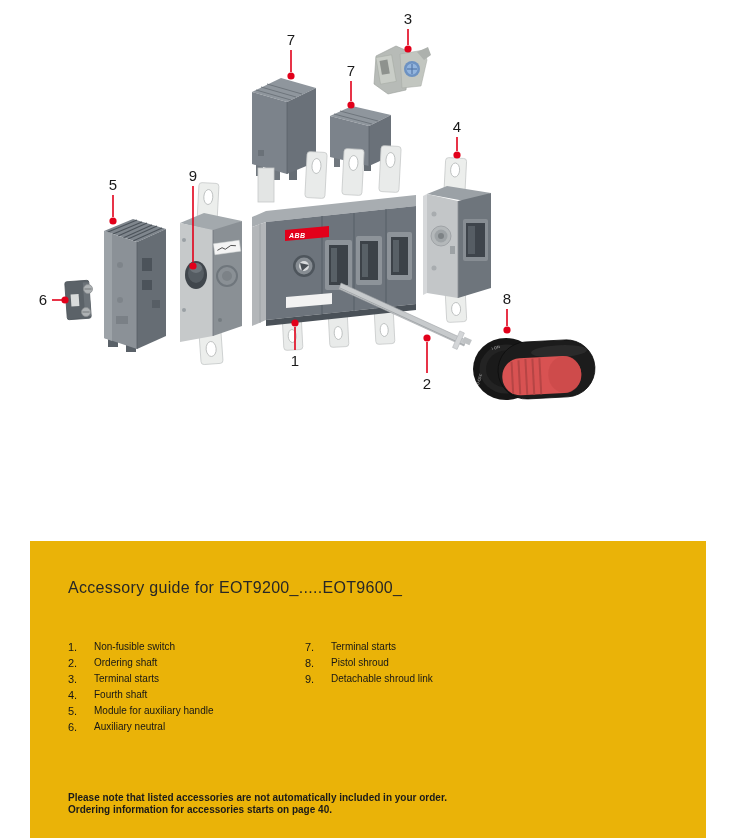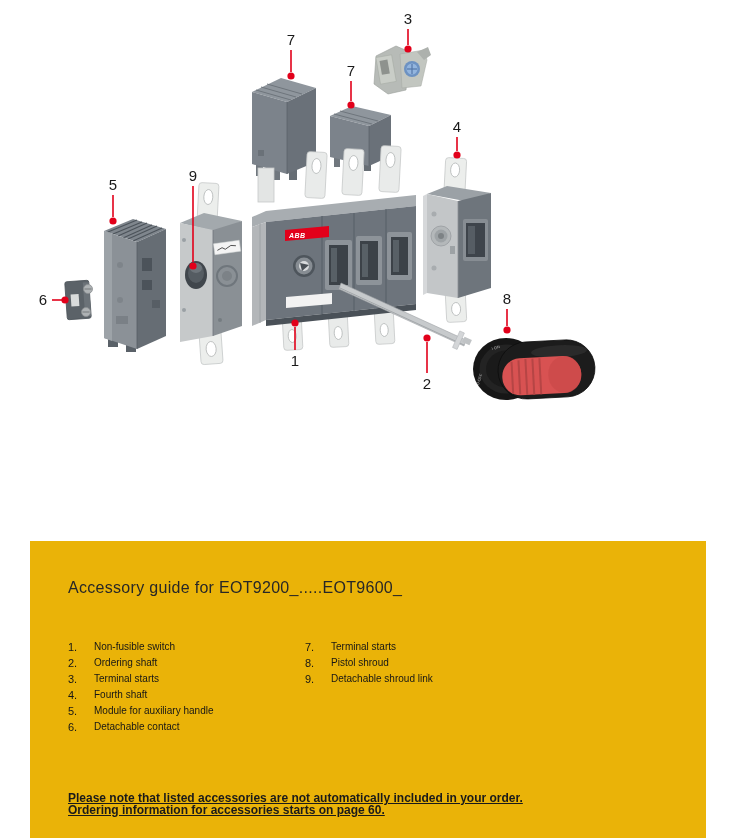--- a/index.html
+++ b/index.html
@@ -19,21 +19,21 @@
     font-size:16px;font-weight:400;color:#272727;letter-spacing:.3px;
   }
   .legend{position:absolute;left:38px;top:100px;width:620px;height:110px;}
   .legend-col{position:absolute;top:0;left:0;}
   .legend-col.col2{left:237px;}
   .legend-row{display:flex;height:16px;align-items:flex-start;}
   .legend-num{width:26px;font-size:11px;color:#161616;}
   .legend-label{font-size:10px;color:#161616;}
   .footnote{
     position:absolute;left:38px;top:251px;
-    font-size:12px;font-weight:bold;color:#1a1a1a;line-height:12px;letter-spacing:0;text-decoration:underline;
+    font-size:10px;font-weight:bold;color:#1a1a1a;line-height:12px;letter-spacing:0;
   }
   .lbl-num{font-size:15px;fill:#1a1a1a;}
 </style>
 </head>
 <body>
 
 <div class="page">
 
   <svg class="diagram-svg" width="736" height="520" viewBox="0 0 736 520">
 
@@ -327,37 +327,37 @@
         <div class="legend-row">
           <span class="legend-num">4.</span>
           <span class="legend-label">Fourth shaft</span>
         </div>
         <div class="legend-row">
           <span class="legend-num">5.</span>
           <span class="legend-label">Module for auxiliary handle</span>
         </div>
         <div class="legend-row">
           <span class="legend-num">6.</span>
-          <span class="legend-label">Detachable contact</span>
+          <span class="legend-label">Auxiliary neutral</span>
         </div>
       </div>
       <div class="legend-col col2">
         <div class="legend-row">
           <span class="legend-num">7.</span>
           <span class="legend-label">Terminal starts</span>
         </div>
         <div class="legend-row">
           <span class="legend-num">8.</span>
           <span class="legend-label">Pistol shroud</span>
         </div>
         <div class="legend-row">
           <span class="legend-num">9.</span>
           <span class="legend-label">Detachable shroud link</span>
         </div>
       </div>
     </div>
 
     <div class="footnote">
       <div>Please note that listed accessories are not automatically included in your order.</div>
-      <div>Ordering information for accessories  starts on page 60.</div>
+      <div>Ordering information for accessories  starts on page 40.</div>
     </div>
   </div>
 </div>
 
 </body></html>

